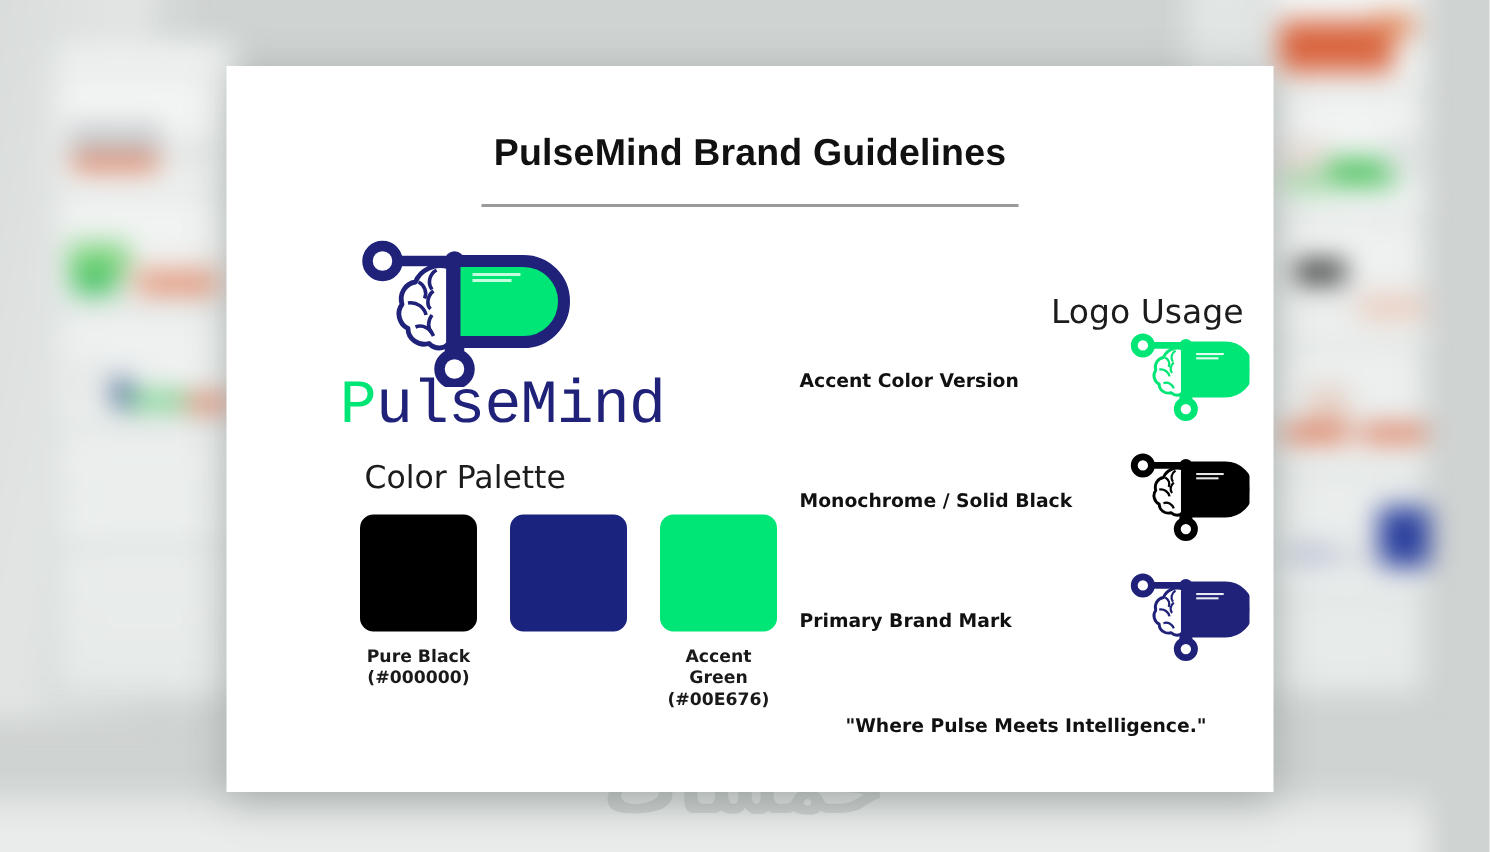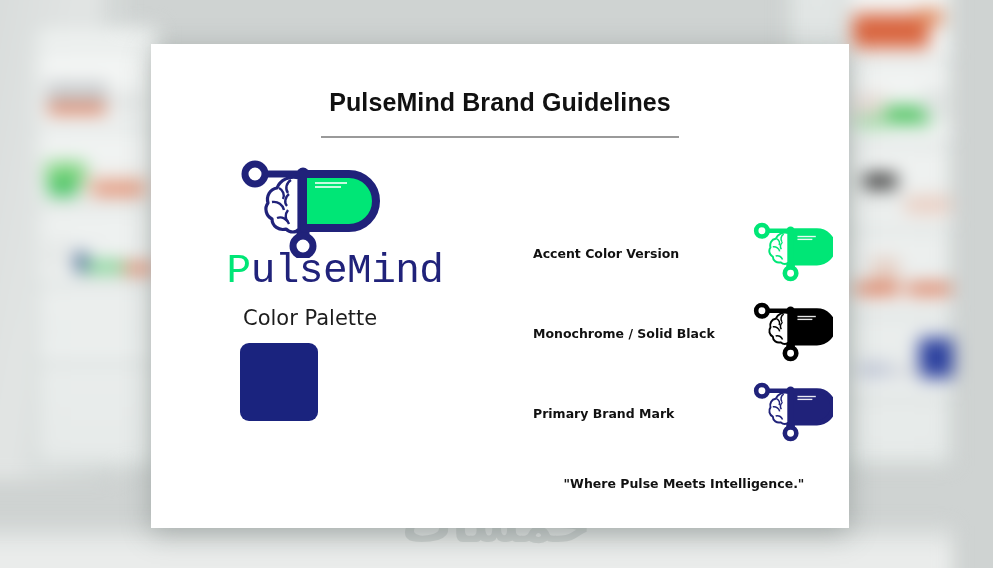--- a/index.html
+++ b/index.html
@@ -190,27 +190,42 @@
       </div>
 
       <div class="wordmark">
         <span class="wm-p">P</span><span class="wm-rest">ulseMind</span>
       </div>
 
       <div class="palette-title">Color Palette</div>
 
       <div class="swatches">
         <div class="sw-item">
+          <div class="sw-chip" style="background:#000000;"></div>
+          <div class="sw-cap">
+            <div>Pure Black</div>
+            <div>(#000000)</div>
+          </div>
+        </div>
+        <div class="sw-item">
           <div class="sw-chip" style="background:#1A237E;"></div>
         </div>
+        <div class="sw-item">
+          <div class="sw-chip" style="background:#00E676;"></div>
+          <div class="sw-cap">
+            <div>Accent Green</div>
+            <div>(#00E676)</div>
+          </div>
+        </div>
       </div>
     </div>
 
     <div class="right-col">
 
+      <div class="logo-usage">Logo Usage</div>
 
       <div class="variant v1">
         <span class="vlabel">Accent Color Version</span>
         <span class="vmark">
           <svg width="86" height="74" viewBox="0 0 150 110">
             <g fill="none" stroke="#00E676" stroke-width="8" stroke-linecap="round" stroke-linejoin="round">
               <path d="M34 18 L76 18"></path>
               <path d="M76 18 L76 88"></path>
               <path d="M76 18 L76 80" stroke-width="15"></path>
             </g>

